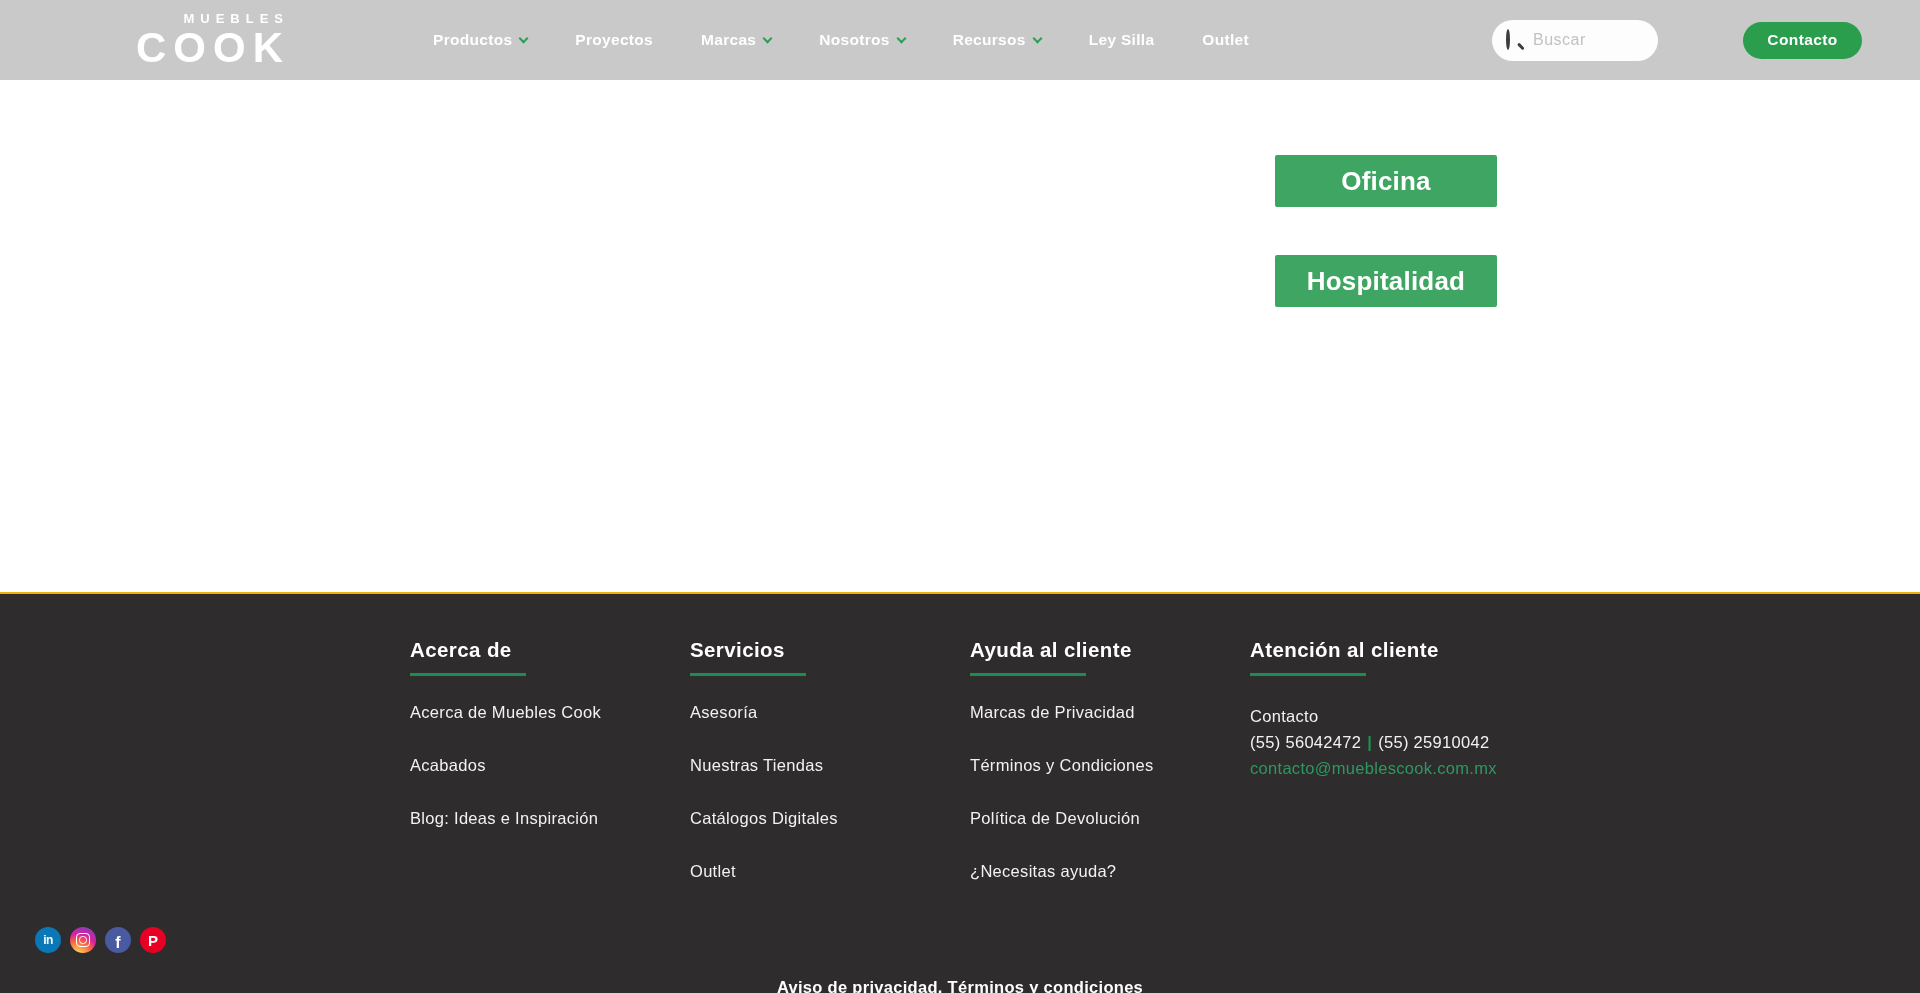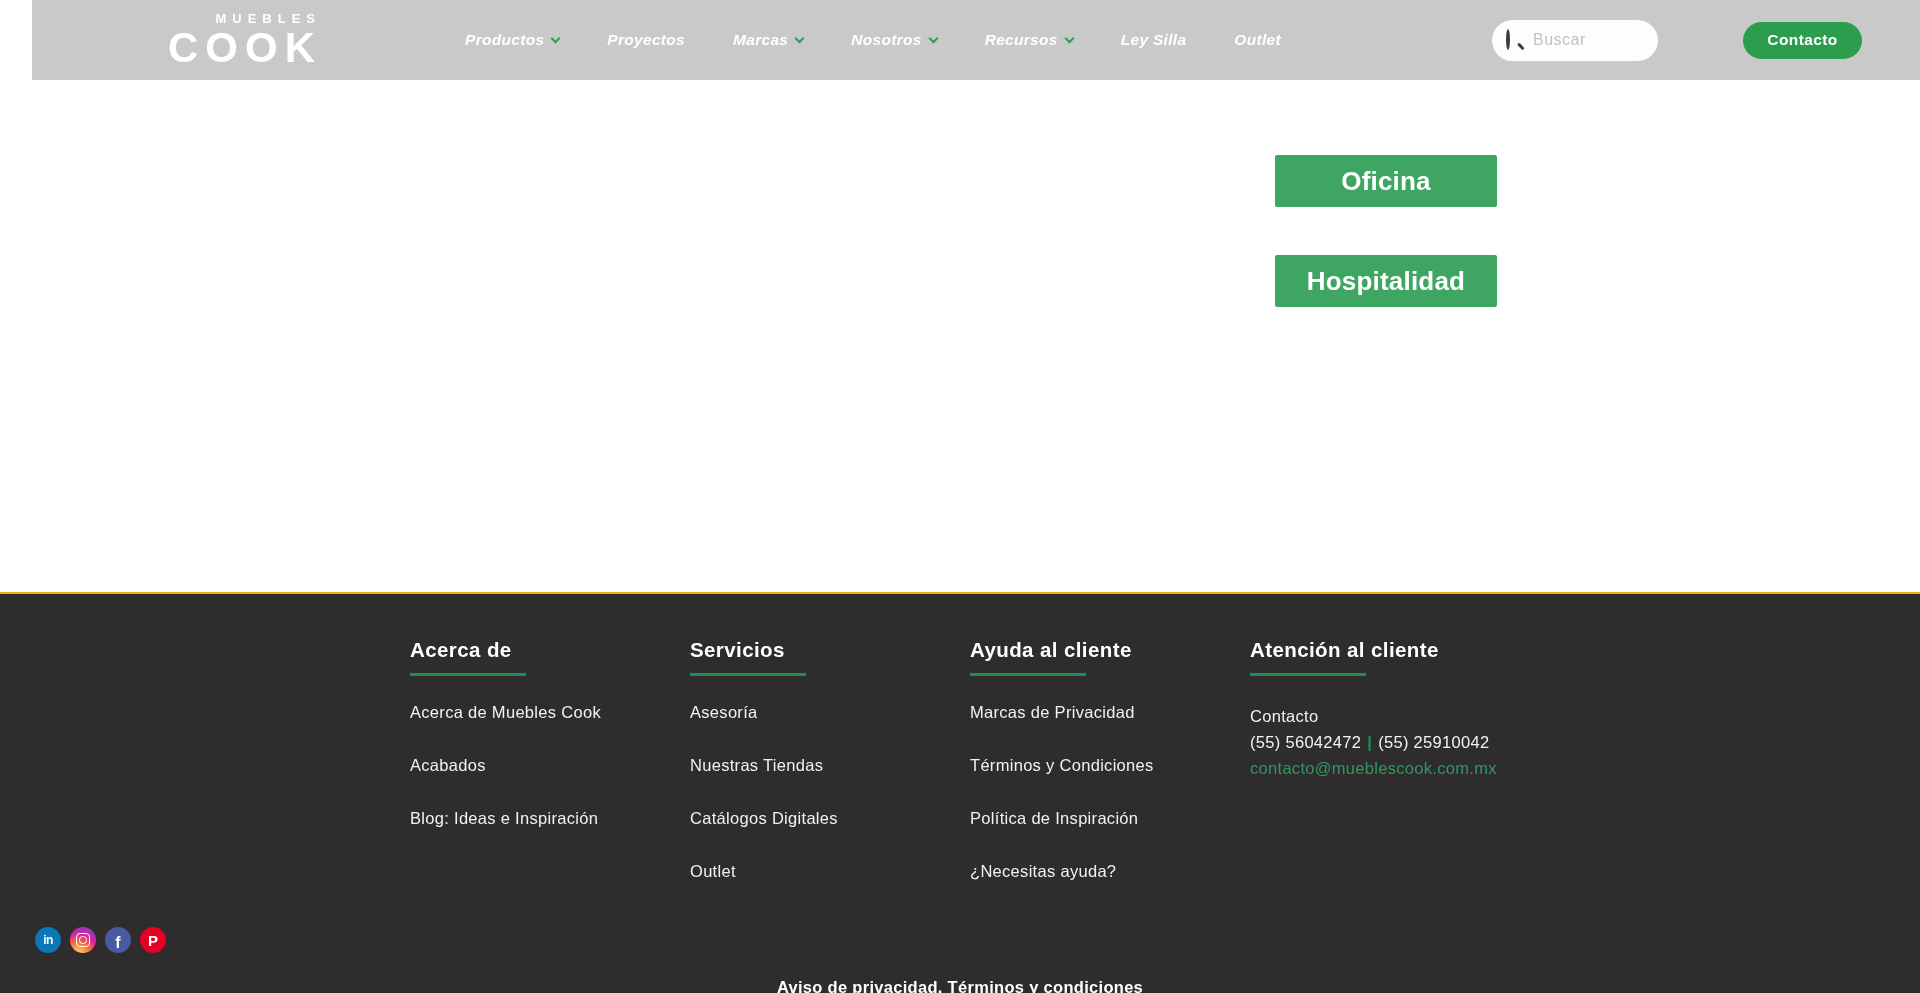--- a/index.html
+++ b/index.html
@@ -2,28 +2,28 @@
 <html><head>
 <meta charset="utf-8">
 <style>
   * { margin:0; padding:0; box-sizing:border-box; }
   html,body { width:1920px; height:993px; overflow:hidden; background:#fff;
               font-family:"Liberation Sans", sans-serif; }
   .page { width:1920px; height:993px; display:flex; flex-direction:column; }
 
   
   .header { height:80px; background:#c9c9c9; display:flex; align-items:center;
-            padding:0 58px 0 108px; flex-shrink:0;margin-left:32px; }
+            padding:0 58px 0 108px; flex-shrink:0; }
   .logo { width:175px; text-align:right; color:#fff; line-height:1; cursor:pointer; }
   .logo-top { font-size:13px; font-weight:800; letter-spacing:6px; margin-right:-6px; }
   .logo-bottom { font-size:42px; font-weight:900; letter-spacing:7px; margin-right:-7px; margin-top:2px; }
 
   .nav { display:flex; align-items:center; gap:48px; margin-left:150px; }
   .nav-item { display:flex; align-items:center; color:#fff; font-size:15.5px;
-              font-weight:700; letter-spacing:.3px; cursor:pointer; white-space:nowrap;font-style:italic; }
+              font-weight:700; letter-spacing:.3px; cursor:pointer; white-space:nowrap; }
   .chev { width:7px; height:7px; border-right:2px solid #2d9e55; border-bottom:2px solid #2d9e55;
           transform:rotate(45deg); margin-left:8px; margin-top:-4px; }
 
   .search-pill { margin-left:auto; width:166px; height:41px; background:#fdfdfd;
                  border-radius:21px; display:flex; align-items:center; }
   .glass { position:relative; width:18px; height:18px; margin:0 9px 0 14px; flex-shrink:0; }
   .glass-circle { width:14px; height:14px; border:2.6px solid #3d3d3d; border-radius:50%; }
   .glass-handle { position:absolute; width:8px; height:2.6px; background:#3d3d3d;
                   transform:rotate(45deg); right:-1px; bottom:1px; border-radius:2px; }
   .search-input { border:none; outline:none; background:transparent; width:110px;
@@ -151,21 +151,21 @@
           <li><a>Outlet</a></li>
         </ul>
       </div>
 
       <div class="col">
         <div class="col-title">Ayuda al cliente</div>
         <div class="col-underline"></div>
         <ul class="col-links">
           <li><a>Marcas de Privacidad</a></li>
           <li><a>Términos y Condiciones</a></li>
-          <li><a>Política de Inspiración</a></li>
+          <li><a>Política de Devolución</a></li>
           <li><a>¿Necesitas ayuda?</a></li>
         </ul>
       </div>
 
       <div class="col">
         <div class="col-title">Atención al cliente</div>
         <div class="col-underline"></div>
         <div class="contact-block">
           <div>Contacto</div>
           <div>

